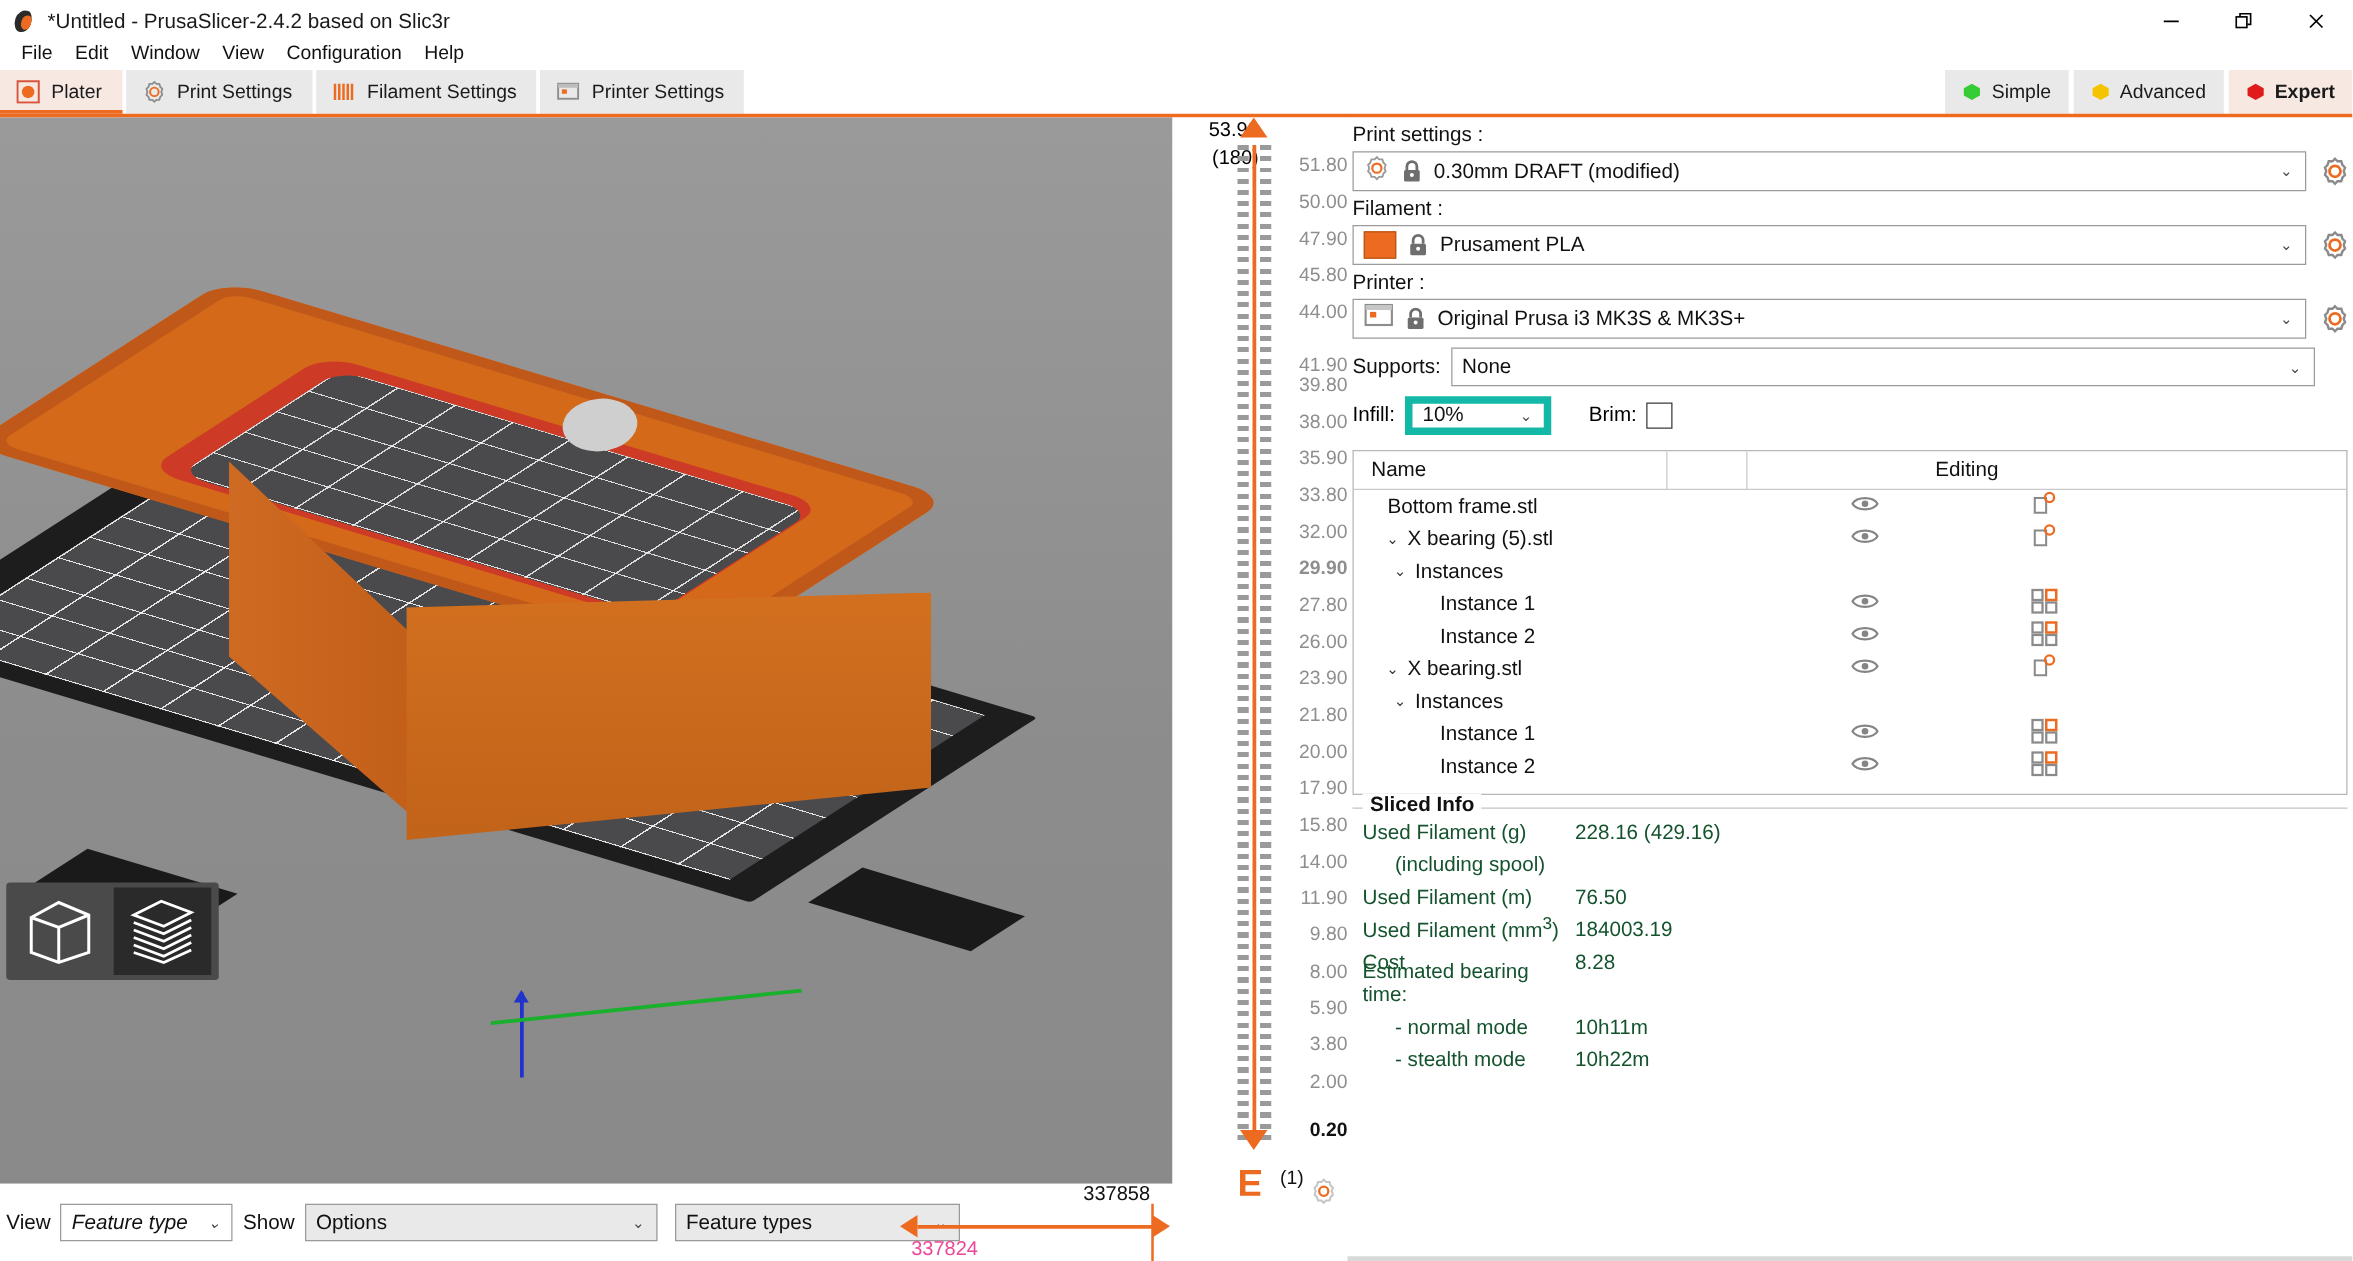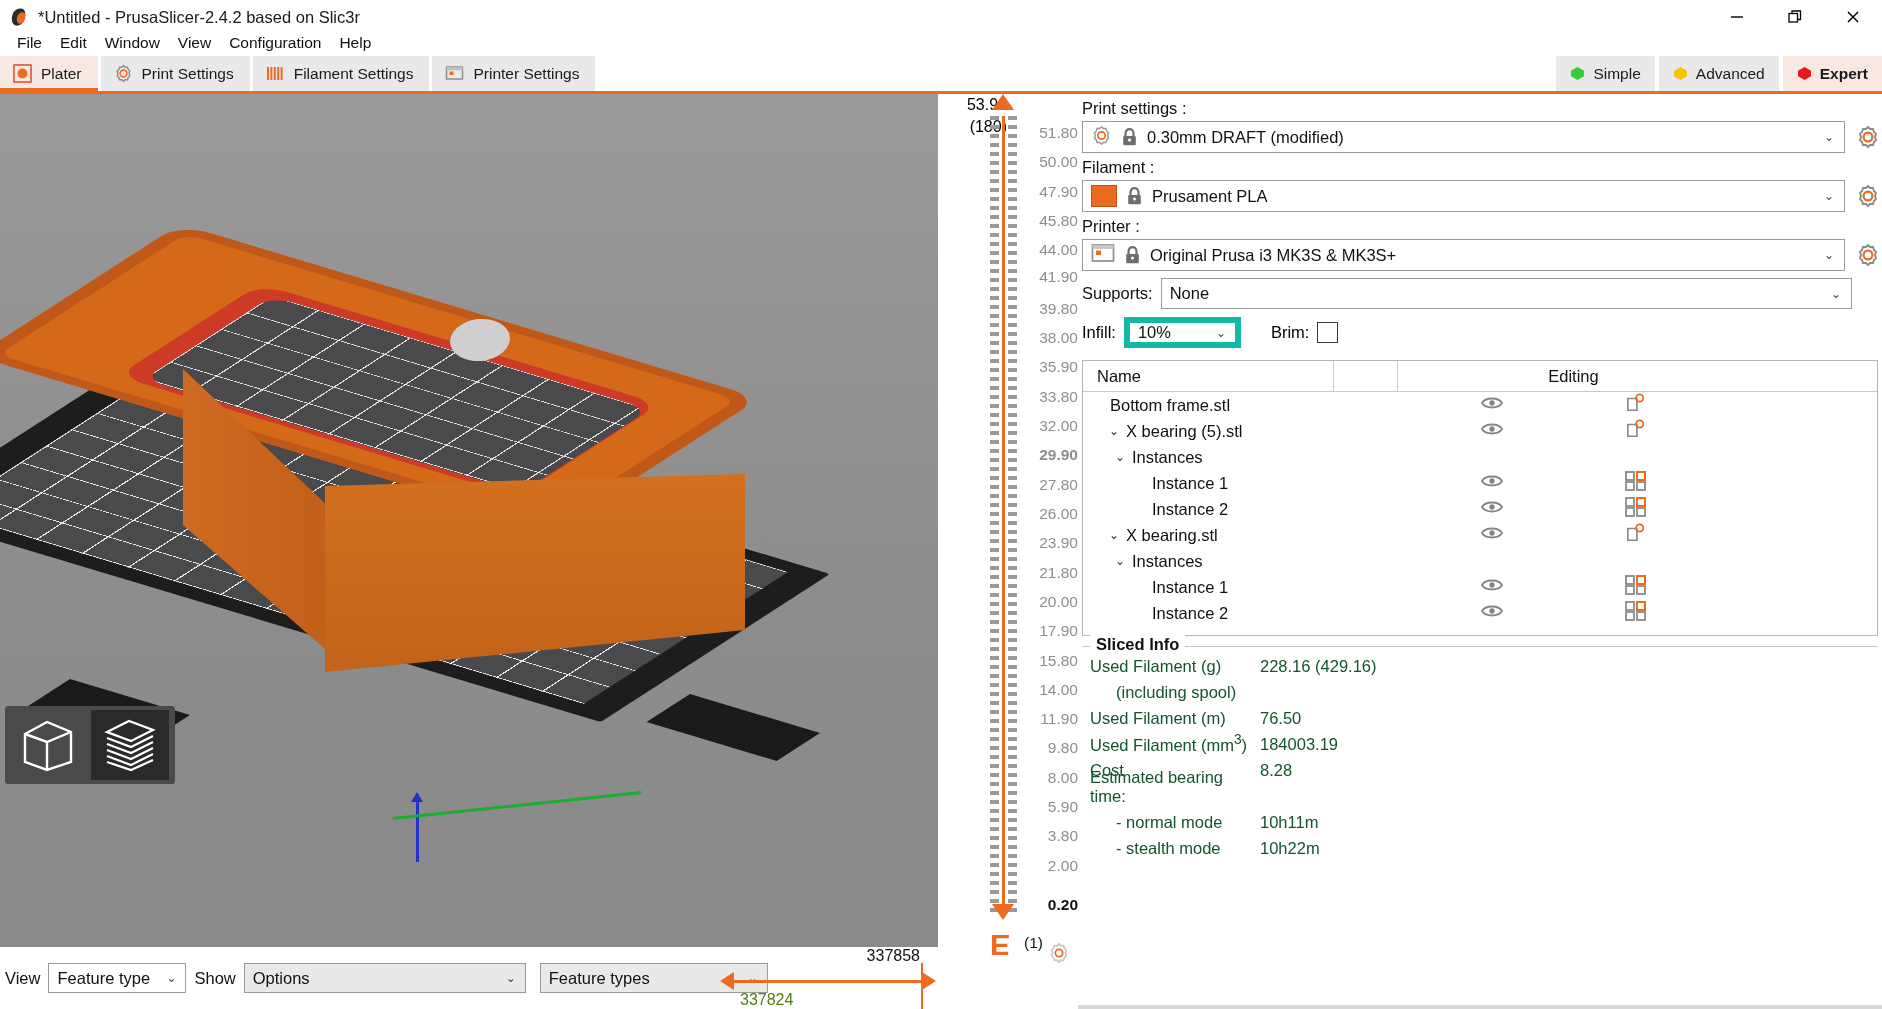--- a/index.html
+++ b/index.html
@@ -293,21 +293,21 @@
     display: flex; align-items: center; padding-left: 8px; font-size: 16.5px; color: #111;
   }
   .bb-combo.grey { background: #e9e9e9; }
   .bb-combo .chev { position: absolute; right: 9px; color: #444; font-size: 12px; }
 
   
   .hslider { position: absolute; left: 718px; top: 947px; width: 220px; height: 62px; }
   .hs-val {
     position: absolute; right: 18px; top: 0px; font-size: 16px; color: #111;
   }
-  .hs-val2 { position: absolute; left: 22px; top: 44px; font-size: 16px; color: #4d7c0f; }
+  .hs-val2 { position: absolute; left: 11px; top: 44px; font-size: 16px; color: #ec4899; }
   .hs-line { position: absolute; left: 16px; top: 33px; width: 192px; height: 3px; background: #ed6b21; }
   .hs-l { position: absolute; left: 2px; top: 25px; width: 0; height: 0;
     border-top: 9px solid transparent; border-bottom: 9px solid transparent; border-right: 14px solid #ed6b21; }
   .hs-r { position: absolute; right: 2px; top: 25px; width: 0; height: 0;
     border-top: 9px solid transparent; border-bottom: 9px solid transparent; border-left: 14px solid #ed6b21; }
   .hs-tick { position: absolute; right: 15px; top: 16px; width: 2px; height: 48px; background: #ed6b21; }
 </style>
 </head>
 <body>
 
@@ -471,21 +471,21 @@
     <div class="vs-ticks-l"></div>
     <div class="vs-track"></div>
     <div class="vs-ticks-r"></div>
     <div class="vs-arrow-dn"></div>
     <div class="vs-labels" id="vs-labels">
         <div class="vs-lab" style="top: 8px;">51.80</div>
         <div class="vs-lab" style="top: 37.3077px;">50.00</div>
         <div class="vs-lab" style="top: 66.6154px;">47.90</div>
         <div class="vs-lab" style="top: 95.9231px;">45.80</div>
         <div class="vs-lab" style="top: 125.231px;">44.00</div>
-        <div class="vs-lab" style="top: 152px;">41.90</div>
+        <div class="vs-lab" style="top: 168px;">41.90</div>
         <div class="vs-lab" style="top: 183.846px;">39.80</div>
         <div class="vs-lab" style="top: 213.154px;">38.00</div>
         <div class="vs-lab" style="top: 242.462px;">35.90</div>
         <div class="vs-lab" style="top: 271.769px;">33.80</div>
         <div class="vs-lab" style="top: 301.077px;">32.00</div>
         <div class="vs-lab" style="top: 330.385px; font-weight: bold;">29.90</div>
         <div class="vs-lab" style="top: 359.692px;">27.80</div>
         <div class="vs-lab" style="top: 389px;">26.00</div>
         <div class="vs-lab" style="top: 418.308px;">23.90</div>
         <div class="vs-lab" style="top: 447.615px;">21.80</div>
@@ -816,21 +816,21 @@
           </div>
         </div>
     </div>
 
   </div>
 
   <div class="export-btn">Export G-code</div>
 
   <div class="bottombar">
     <span class="bb-label">View</span>
-    <div class="bb-combo" style="width:138px;">
+    <div class="bb-combo" style="width:138px;font-style:italic;">
       <span>Feature type</span>
       <span class="chev">⌄</span>
     </div>
     <span class="bb-label">Show</span>
     <div class="bb-combo grey" style="width:282px;">
       <span>Options</span>
       <span class="chev">⌄</span>
     </div>
     <div class="bb-combo grey" style="width:228px;margin-left:6px;">
       <span>Feature types</span>

